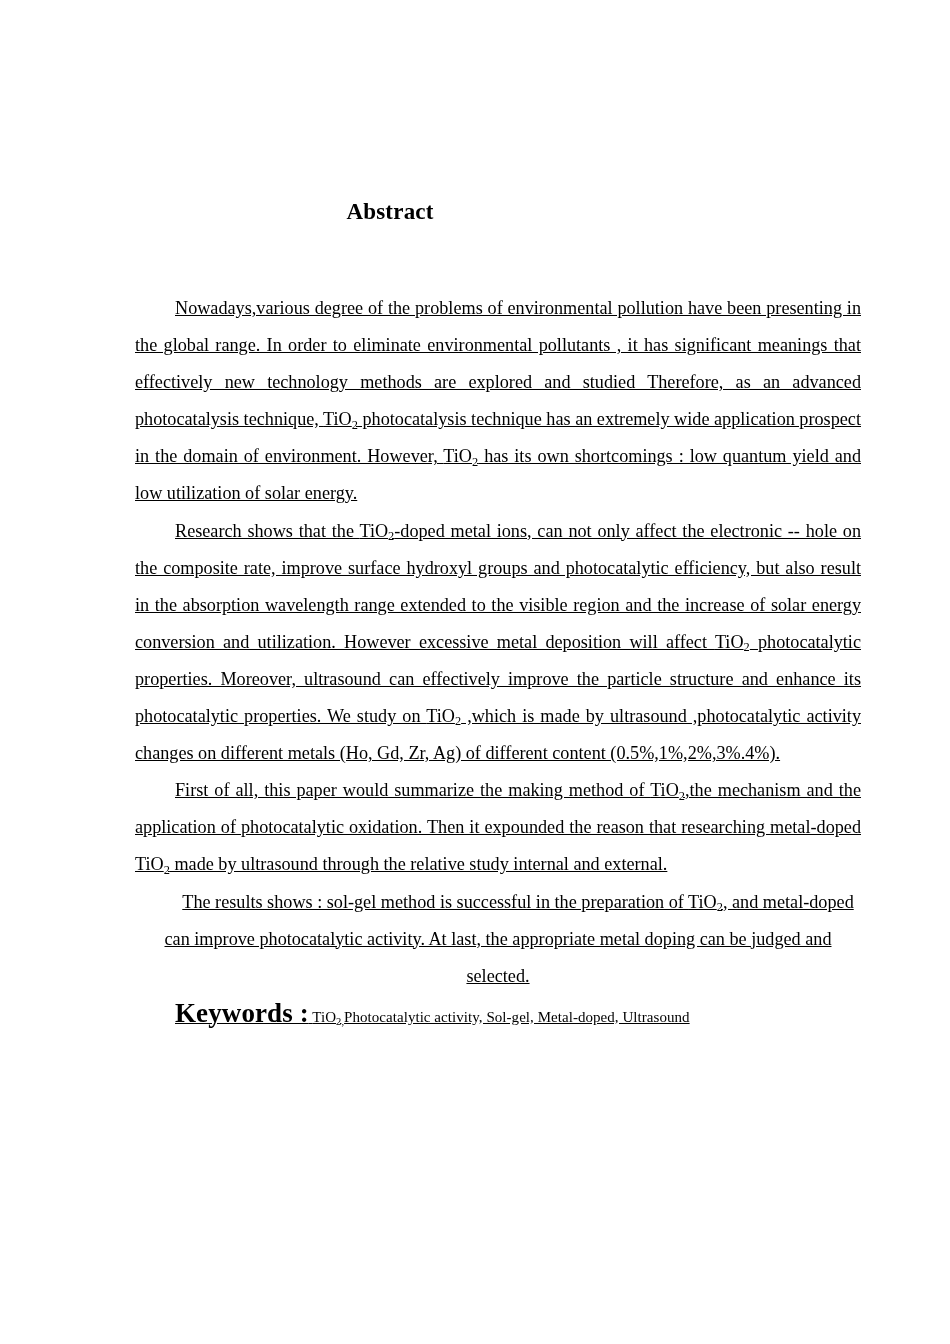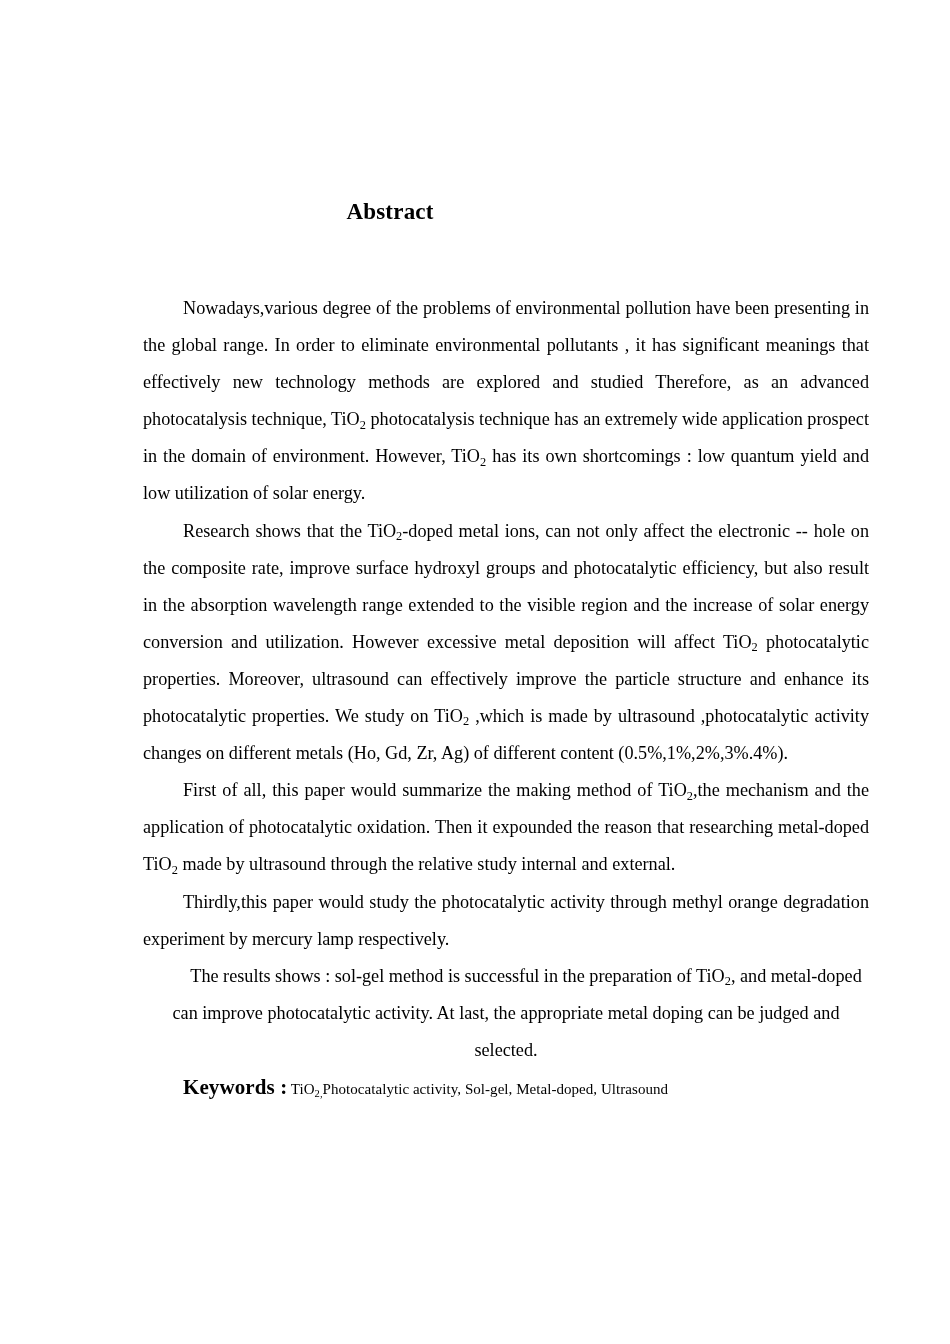--- a/index.html
+++ b/index.html
@@ -31,22 +31,23 @@
     width: 780px;
     text-align: center;
     font-size: 23px;
     font-weight: bold;
     letter-spacing: 0.2px;
     line-height: 1.2;
   }
   .body-block {
     position: absolute;
     top: 290px;
-    left: 143px;
+    left: 135px;
     width: 726px;
+    text-decoration: underline;
   }
   p.para {
     margin: 0;
     font-size: 18.2px;
     line-height: 37.1px;
     text-align: justify;
     text-justify: inter-word;
     text-indent: 40px;
     word-spacing: 0px;
     -webkit-hyphens: none;
@@ -64,21 +65,21 @@
   }
   .keywords-line {
     margin: 0;
     margin-top: 1px;
     text-indent: 0;
     text-align: left;
     line-height: 30px;
     white-space: nowrap;
   }
   .kw-label {
-    font-size: 21px;
+    font-size: 27px;
     font-weight: bold;
     letter-spacing: 0.1px;
   }
   .kw-list {
     font-size: 15px;
     letter-spacing: 0.05px;
   }
   .kw-list sub {
     font-size: 0.7em;
   }
@@ -99,23 +100,20 @@
 
     <p class="para">
       <span>Research shows that the </span><span class="nowrap"><span>TiO</span><sub>2</sub></span><span>-doped metal ions, can not only affect the electronic -- hole on the composite rate, improve surface hydroxyl groups and photocatalytic efficiency, but also result in the absorption wavelength range extended to the visible region and the increase of solar energy conversion and utilization. However excessive metal deposition will affect </span><span class="nowrap"><span>TiO</span><sub>2</sub></span><span> photocatalytic properties. Moreover, ultrasound can effectively improve the particle structure and enhance its photocatalytic properties. We study on </span><span class="nowrap"><span>TiO</span><sub>2</sub></span><span> ,which is made by ultrasound ,photocatalytic activity changes on different metals (Ho, Gd, Zr, Ag) of different content (0.5%,1%,2%,3%.4%).</span>
     </p>
 
     <p class="para">
       <span>First of all, this paper would summarize the making method of </span><span class="nowrap"><span>TiO</span><sub>2</sub></span><span>,the mechanism and the application of photocatalytic oxidation. Then it expounded the reason that researching metal-doped </span><span class="nowrap"><span>TiO</span><sub>2</sub></span><span> made by ultrasound through the relative study internal and external.</span>
     </p>
 
 
-    <p class="para">
-      <span>Thirdly,this paper would study the photocatalytic activity through methyl orange degradation experiment by mercury lamp respectively.</span>
-    </p>
 
     <p class="para last-ragged">
       <span>The results shows : sol-gel method is successful in the preparation of </span><span class="nowrap"><span>TiO</span><sub>2</sub></span><span>,  and metal-doped can improve photocatalytic activity. At last, the appropriate metal doping can be judged and selected.</span>
     </p>
 
     <p class="para keywords-line">
       <span class="kw-label">Keywords :</span><span class="kw-list"> <span class="nowrap"><span>TiO</span><sub>2</sub><sub>,</sub></span><span>Photocatalytic activity, Sol-gel, Metal-doped, Ultrasound</span></span>
     </p>
 
   </div>

